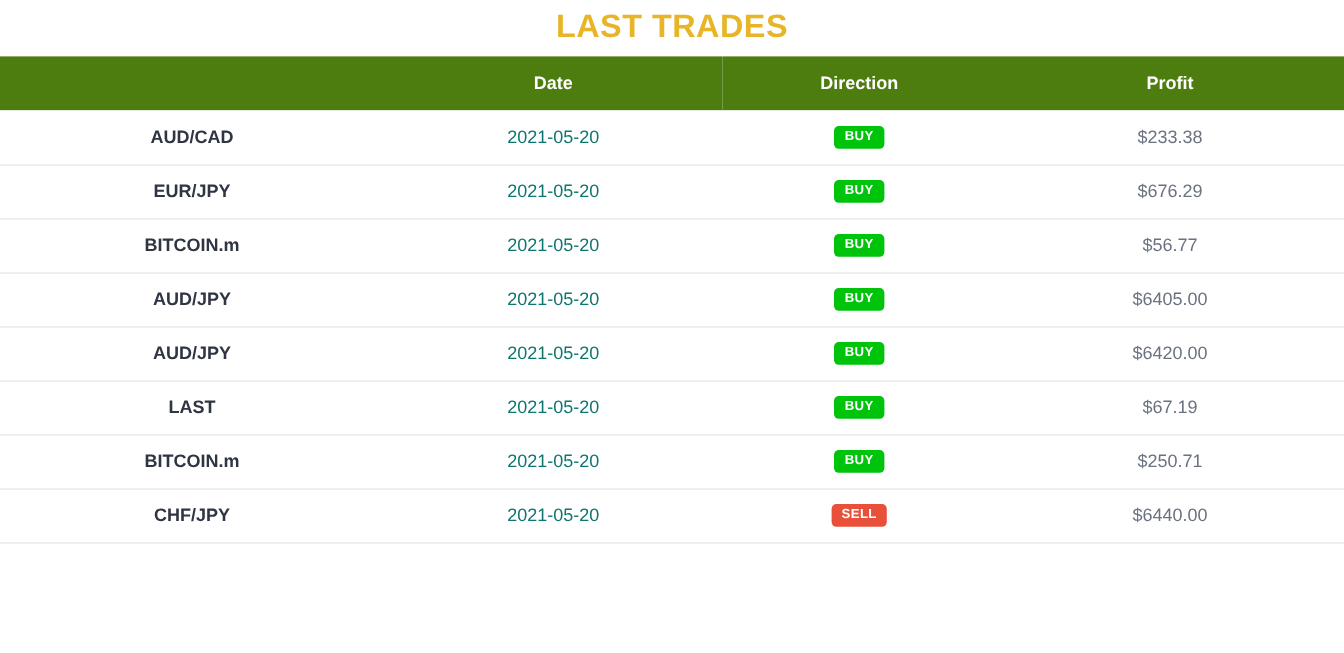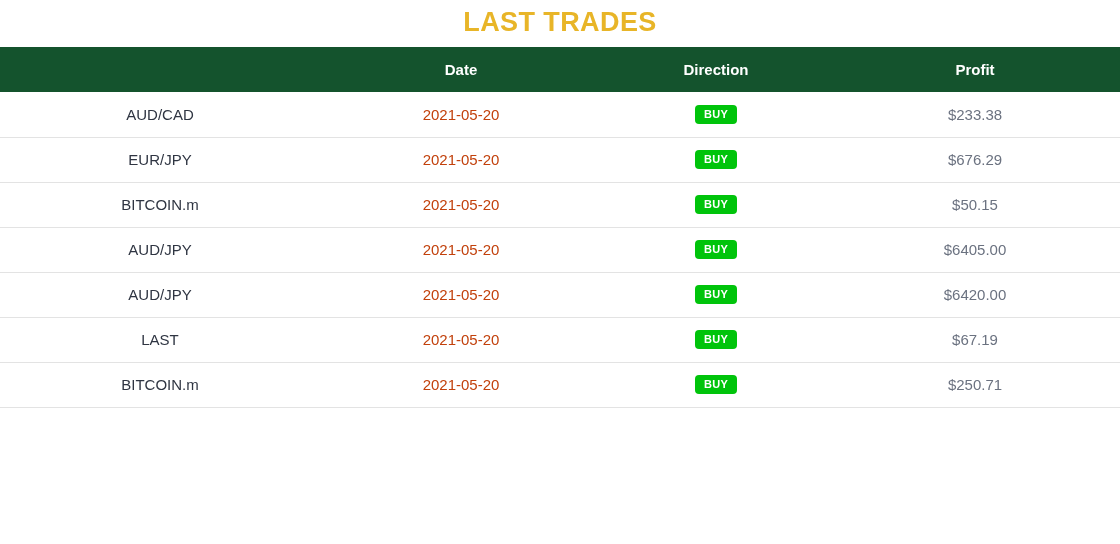--- a/index.html
+++ b/index.html
@@ -29,21 +29,21 @@
     color: #e8b528;
     font-family: "Liberation Sans", sans-serif;
     user-select: none;
   }
   table.trades {
     width: 1120px;
     border-collapse: collapse;
     table-layout: fixed;
   }
   table.trades thead tr {
-    background: #14532d;
+    background: #4d7c0f;
   }
   table.trades thead th {
     height: 45px;
     color: #ffffff;
     font-size: 15px;
     font-weight: bold;
     text-align: center;
     padding: 0;
     border: none;
     font-family: "Liberation Sans", sans-serif;
@@ -59,25 +59,25 @@
     border-bottom: 1px solid #e3e3e3;
   }
   table.trades tbody td {
     padding: 0;
     text-align: center;
     vertical-align: middle;
     font-size: 15px;
     font-family: "Liberation Sans", sans-serif;
   }
   td.symbol {
-    font-weight: normal;
+    font-weight: bold;
     color: #2f3542;
   }
   td.date {
-    color: #c2410c;
+    color: #0f766e;
     font-weight: normal;
   }
   td.profit {
     color: #6b7280;
     font-weight: normal;
   }
   td.direction { line-height: 0; margin-top: 12px; }
 
   .badge {
     display: inline-block;
@@ -128,21 +128,21 @@
         <tr>
           <td class="symbol">EUR/JPY</td>
           <td class="date">2021-05-20</td>
           <td class="direction"><span class="badge buy" style="background: rgb(0, 196, 11);">BUY</span></td>
           <td class="profit">$676.29</td>
         </tr>
         <tr>
           <td class="symbol">BITCOIN.m</td>
           <td class="date">2021-05-20</td>
           <td class="direction"><span class="badge buy" style="background: rgb(0, 196, 11);">BUY</span></td>
-          <td class="profit">$50.15</td>
+          <td class="profit">$56.77</td>
         </tr>
         <tr>
           <td class="symbol">AUD/JPY</td>
           <td class="date">2021-05-20</td>
           <td class="direction"><span class="badge buy" style="background: rgb(0, 196, 11);">BUY</span></td>
           <td class="profit">$6405.00</td>
         </tr>
         <tr>
           <td class="symbol">AUD/JPY</td>
           <td class="date">2021-05-20</td>
@@ -154,16 +154,22 @@
           <td class="date">2021-05-20</td>
           <td class="direction"><span class="badge buy" style="background: rgb(0, 196, 11);">BUY</span></td>
           <td class="profit">$67.19</td>
         </tr>
         <tr>
           <td class="symbol">BITCOIN.m</td>
           <td class="date">2021-05-20</td>
           <td class="direction"><span class="badge buy" style="background: rgb(0, 196, 11);">BUY</span></td>
           <td class="profit">$250.71</td>
         </tr>
+        <tr>
+          <td class="symbol">CHF/JPY</td>
+          <td class="date">2021-05-20</td>
+          <td class="direction"><span class="badge sell" style="background: rgb(232, 80, 58);">SELL</span></td>
+          <td class="profit">$6440.00</td>
+        </tr>
       </tbody>
   </table>
 
 </div>
 
 </body></html>

